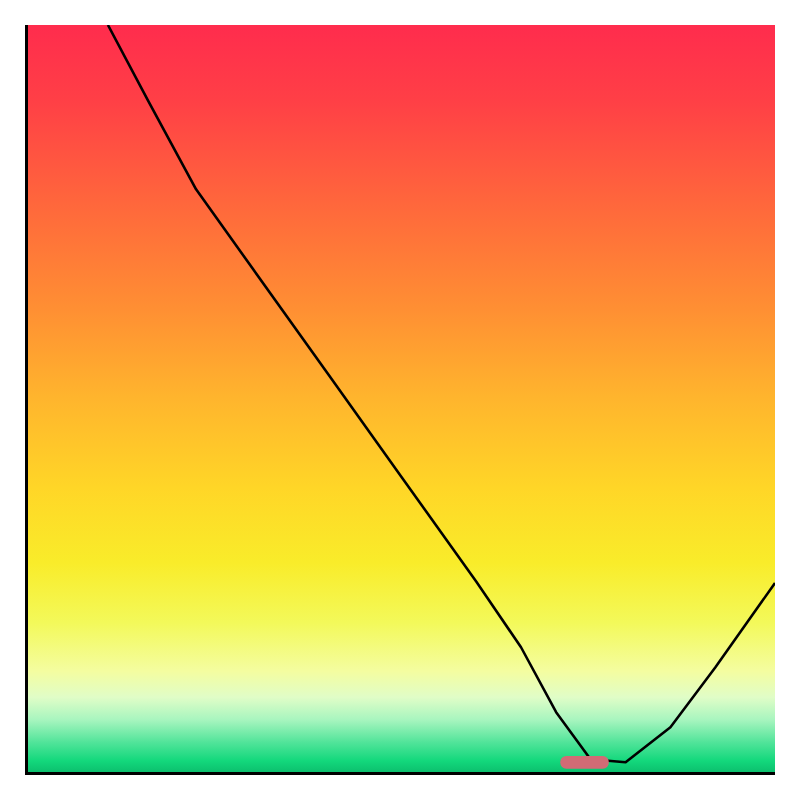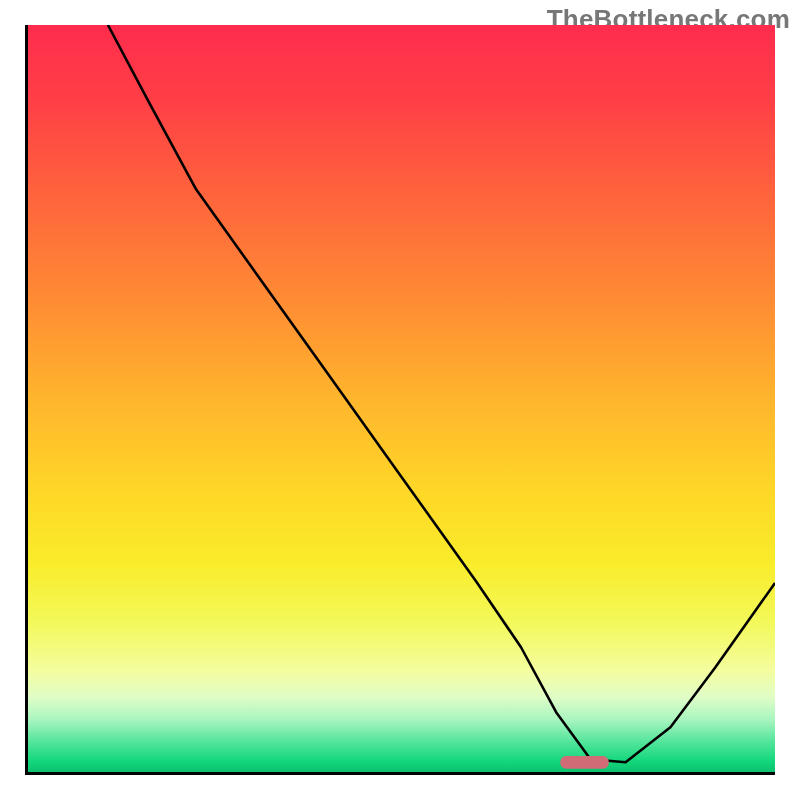--- a/index.html
+++ b/index.html
@@ -65,21 +65,20 @@
   }
   .curve-svg rect.marker {
     rx: 6;
     ry: 6;
   }
 </style>
 </head>
 <body>
 
 <div class="chart-container">
-  <div class="watermark">TheBottleneck.com</div>
   <div class="plot-area">
     <div class="gradient-fill"></div>
     <svg class="curve-svg" viewBox="0 0 750 750" preserveAspectRatio="none">
       <path class="curve" d="M80.25 0.00 L120.00 75.00 L168.75 165.00 L225.00 243.75 L300.00 348.75 L375.00 453.75 L450.00 558.75 L495.00 624.75 L530.25 690.00 L564.75 737.25 L600.00 740.25 L645.00 705.00 L690.00 645.00 L750.00 560.25"></path>
       <rect class="marker" x="534.38" y="733.88" width="48.75" height="12.75" fill="#d16b75" rx="6.38" ry="6.38"></rect>
     </svg>
   </div>
 </div>
 
 </body></html>

